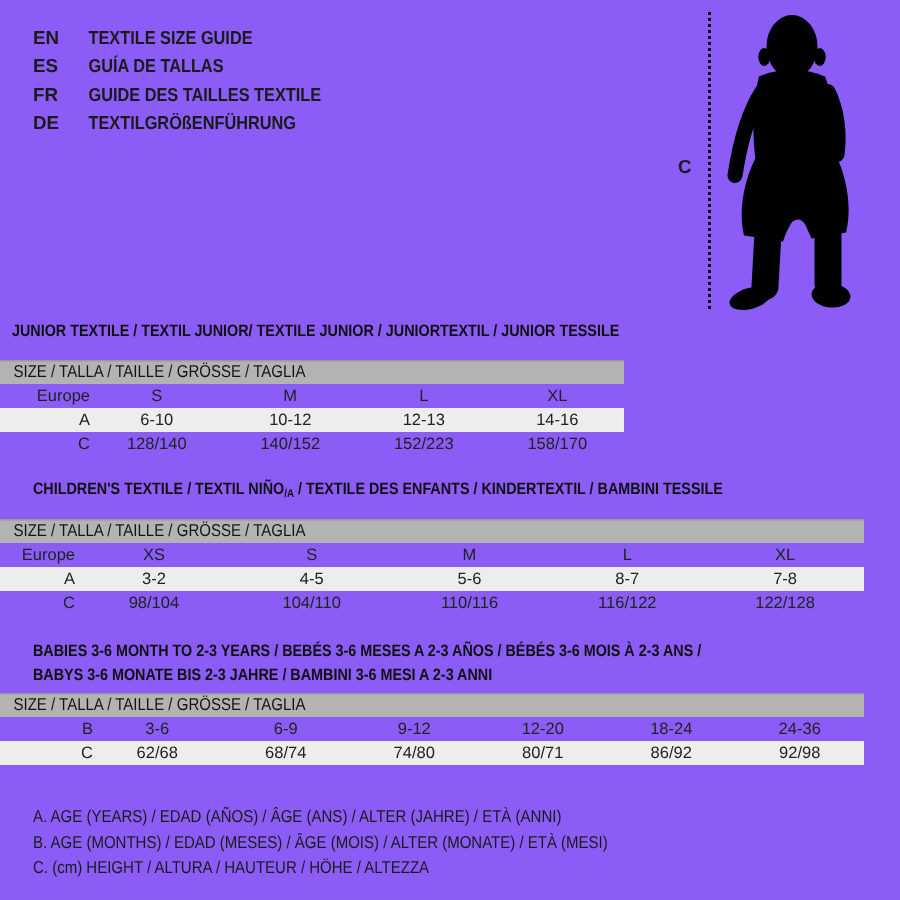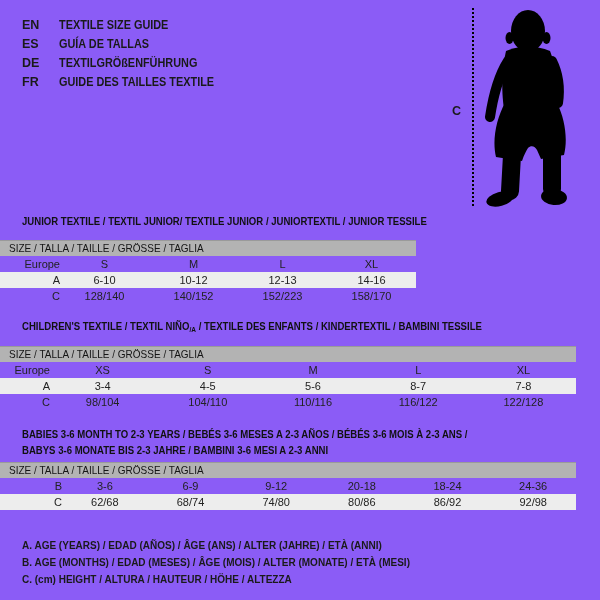--- a/index.html
+++ b/index.html
@@ -31,43 +31,43 @@
   .row{display:grid;height:16px;line-height:16px;}
   .t1 .row{grid-template-columns:60px repeat(4,1fr);}
   .t2 .row{grid-template-columns:50px repeat(5,1fr);}
   .t3 .row{grid-template-columns:62px repeat(6,1fr);}
   .row.shaded{background:#ededed;}
   .cell{text-align:center;color:#222;}
   .cell.lab{text-align:right;padding-left:9px;}
 
   
   .footnotes{position:absolute;left:22px;top:537px;}
-  .footnote{height:17px;line-height:17px;font-weight:bold;font-size:11.5px;}
+  .footnote{height:17px;line-height:17px;font-weight:normal;font-size:11.5px;}
 </style>
 </head>
 <body>
 
 <div class="page">
 
   <div class="langs">
     <div class="lang-row">
       <span class="lang-code">EN</span>
       <span class="cond">TEXTILE SIZE GUIDE</span>
     </div>
     <div class="lang-row">
       <span class="lang-code">ES</span>
       <span class="cond">GUÍA DE TALLAS</span>
     </div>
     <div class="lang-row">
+      <span class="lang-code">FR</span>
+      <span class="cond">GUIDE DES TAILLES TEXTILE</span>
+    </div>
+    <div class="lang-row">
       <span class="lang-code">DE</span>
       <span class="cond">TEXTILGRÖßENFÜHRUNG</span>
-    </div>
-    <div class="lang-row">
-      <span class="lang-code">FR</span>
-      <span class="cond">GUIDE DES TAILLES TEXTILE</span>
     </div>
   </div>
 
   <div class="measure-line"></div>
   <span class="c-marker">C</span>
   <svg class="baby" width="95" height="205" viewBox="0 0 95 205" aria-hidden="true">
     <g fill="#000">
       <ellipse cx="48" cy="26" rx="17" ry="21"></ellipse>
       <ellipse cx="29.5" cy="33" rx="4" ry="6"></ellipse>
       <ellipse cx="66.5" cy="33" rx="4" ry="6"></ellipse>
@@ -75,21 +75,21 @@
       <path d="M28,56 C19,70 13,92 10,112" stroke="#000" stroke-width="10" stroke-linecap="round" fill="none"></path>
       <path d="M72,56 C78,68 80,84 78,98" stroke="#000" stroke-width="10" stroke-linecap="round" fill="none"></path>
       <path d="M25,98 C16,114 12,136 16,152 L42,156 C44,150 46,146 48,143 C51,140 55,141 57,145 L61,154 L84,150 C88,134 85,114 77,98 Z"></path>
       <path d="M32,150 L30,186" stroke="#000" stroke-width="18" stroke-linecap="round" fill="none"></path>
       <path d="M72,146 L72,184" stroke="#000" stroke-width="18" stroke-linecap="round" fill="none"></path>
       <ellipse cx="20" cy="194" rx="14" ry="7" transform="rotate(-15 20 194)"></ellipse>
       <ellipse cx="74" cy="192" rx="13" ry="8" transform="rotate(5 74 192)"></ellipse>
     </g>
   </svg>
 
-  <div class="tbl-title" style="left:22px;top:215px;text-align:center;">
+  <div class="tbl-title" style="left:8px;top:215px;text-align:center;">
     <span class="cond">JUNIOR TEXTILE / TEXTIL JUNIOR/ TEXTILE JUNIOR / JUNIORTEXTIL / JUNIOR TESSILE</span>
   </div>
   <div class="tbl t1" style="top:240px;width:416px;">
     <div class="bar">
       <span class="cond">SIZE / TALLA / TAILLE / GRÖSSE / TAGLIA</span>
     </div>
     <div class="row">
       <span class="cell lab">Europe</span>
       <span class="cell">S</span>
       <span class="cell">M</span>
@@ -122,21 +122,21 @@
     <div class="row">
       <span class="cell lab">Europe</span>
       <span class="cell">XS</span>
       <span class="cell">S</span>
       <span class="cell">M</span>
       <span class="cell">L</span>
       <span class="cell">XL</span>
     </div>
     <div class="row shaded">
       <span class="cell lab">A</span>
-      <span class="cell">3-4</span>
+      <span class="cell">3-2</span>
       <span class="cell">4-5</span>
       <span class="cell">5-6</span>
       <span class="cell">8-7</span>
       <span class="cell">7-8</span>
     </div>
     <div class="row">
       <span class="cell lab">C</span>
       <span class="cell">98/104</span>
       <span class="cell">104/110</span>
       <span class="cell">110/116</span>
@@ -151,30 +151,30 @@
   </div>
   <div class="tbl t3" style="top:462px;width:576px;">
     <div class="bar">
       <span class="cond">SIZE / TALLA / TAILLE / GRÖSSE / TAGLIA</span>
     </div>
     <div class="row">
       <span class="cell lab">B</span>
       <span class="cell">3-6</span>
       <span class="cell">6-9</span>
       <span class="cell">9-12</span>
-      <span class="cell">20-18</span>
+      <span class="cell">12-20</span>
       <span class="cell">18-24</span>
       <span class="cell">24-36</span>
     </div>
     <div class="row shaded">
       <span class="cell lab">C</span>
       <span class="cell">62/68</span>
       <span class="cell">68/74</span>
       <span class="cell">74/80</span>
-      <span class="cell">80/86</span>
+      <span class="cell">80/71</span>
       <span class="cell">86/92</span>
       <span class="cell">92/98</span>
     </div>
   </div>
 
   <div class="footnotes">
     <div class="footnote">
       <span class="cond">A. AGE (YEARS) / EDAD (AÑOS) / ÂGE (ANS) / ALTER (JAHRE) / ETÀ (ANNI)</span>
     </div>
     <div class="footnote">

